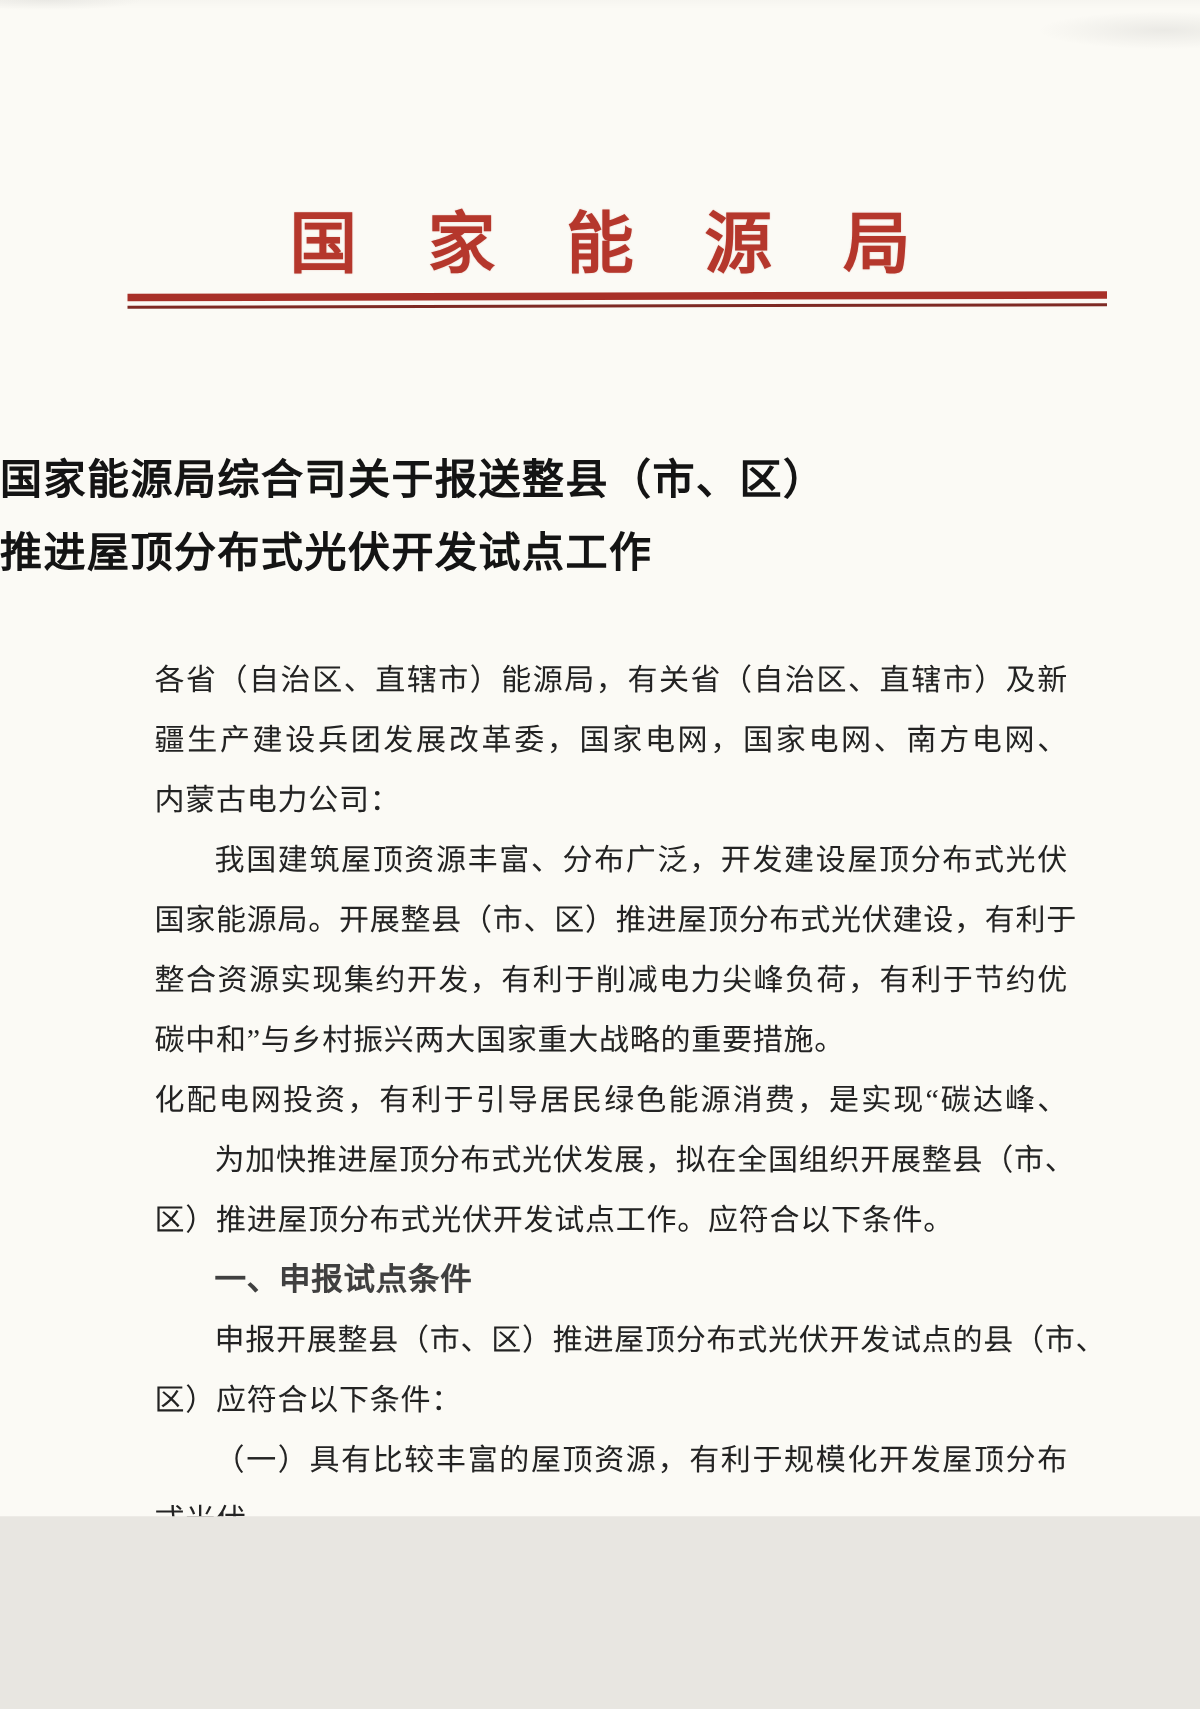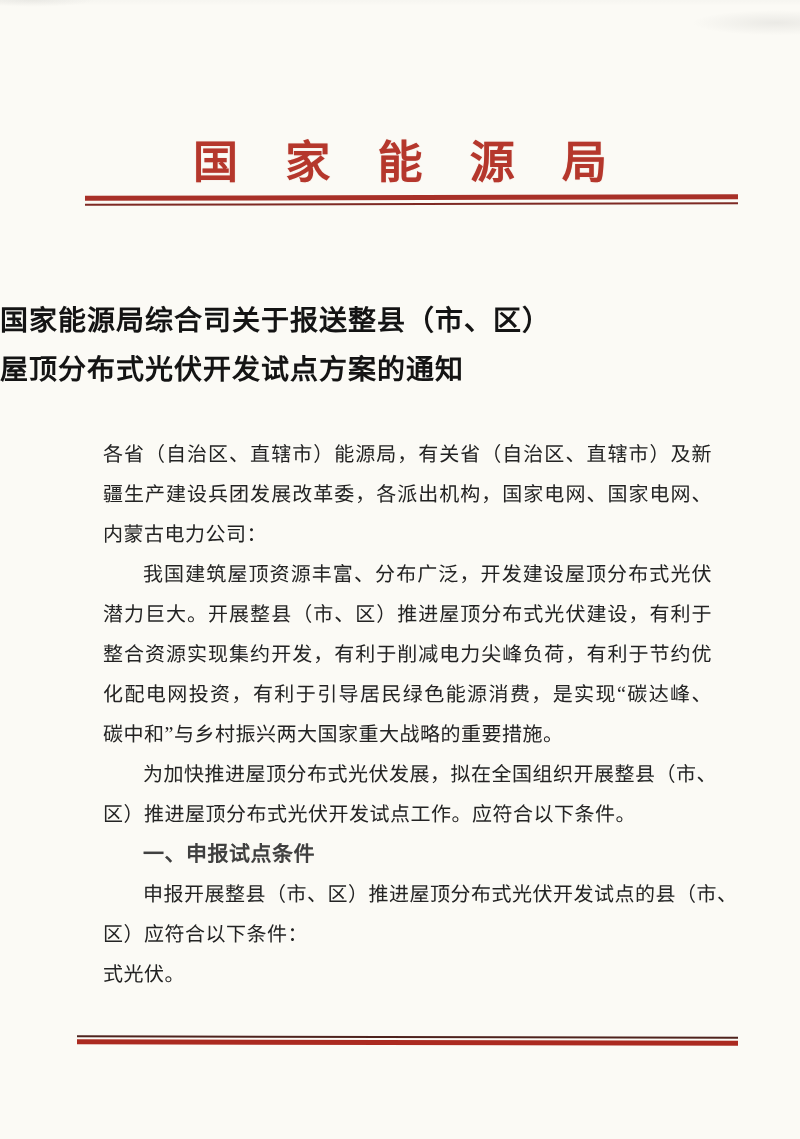--- a/index.html
+++ b/index.html
@@ -4,21 +4,21 @@
 <title>Scanned Official Document</title>
 <style>
   html, body {
     margin: 0;
     padding: 0;
     background: #e8e6e1;
   }
   .page {
     position: relative;
     width: 800px;
-    height: 1139px;
+    height: 1011px;
     margin: 0 auto;
     background: #fbfaf5;
     overflow: hidden;
     font-family: "Liberation Serif", "DejaVu Serif", serif;
   }
   
   .page::before {
     content: "";
     position: absolute;
     inset: 0;
@@ -123,37 +123,38 @@
 
   <div class="agency-header">国家能源局</div>
 
   <div class="rule rule-top">
     <div class="bar-thick"></div>
     <div class="bar-thin"></div>
   </div>
 
   <div class="doc-title">
     <div>国家能源局综合司关于报送整县（市、区）</div>
-    <div>屋顶分布式光伏开发试点方案的通知</div>
+    <div>推进屋顶分布式光伏开发试点工作</div>
   </div>
 
   <div class="body-text">
     <div class="line">各省（自治区、直辖市）能源局，有关省（自治区、直辖市）及新</div>
-    <div class="line">疆生产建设兵团发展改革委，各派出机构，国家电网、国家电网、</div>
+    <div class="line">疆生产建设兵团发展改革委，国家电网，国家电网、南方电网、</div>
     <div class="line end">内蒙古电力公司：</div>
     <div class="line indent">我国建筑屋顶资源丰富、分布广泛，开发建设屋顶分布式光伏</div>
-    <div class="line">潜力巨大。开展整县（市、区）推进屋顶分布式光伏建设，有利于</div>
+    <div class="line">国家能源局。开展整县（市、区）推进屋顶分布式光伏建设，有利于</div>
     <div class="line">整合资源实现集约开发，有利于削减电力尖峰负荷，有利于节约优</div>
+    <div class="line end">碳中和”与乡村振兴两大国家重大战略的重要措施。</div>
     <div class="line">化配电网投资，有利于引导居民绿色能源消费，是实现“碳达峰、</div>
-    <div class="line end">碳中和”与乡村振兴两大国家重大战略的重要措施。</div>
     <div class="line indent">为加快推进屋顶分布式光伏发展，拟在全国组织开展整县（市、</div>
     <div class="line end">区）推进屋顶分布式光伏开发试点工作。应符合以下条件。</div>
     <div class="line end indent heading">一、申报试点条件</div>
     <div class="line indent">申报开展整县（市、区）推进屋顶分布式光伏开发试点的县（市、</div>
     <div class="line end">区）应符合以下条件：</div>
+    <div class="line indent">（一）具有比较丰富的屋顶资源，有利于规模化开发屋顶分布</div>
     <div class="line end">式光伏。</div>
   </div>
 
   <div class="rule rule-bottom">
     <div class="bar-thin"></div>
     <div class="bar-thick"></div>
   </div>
 
 </div>
 

